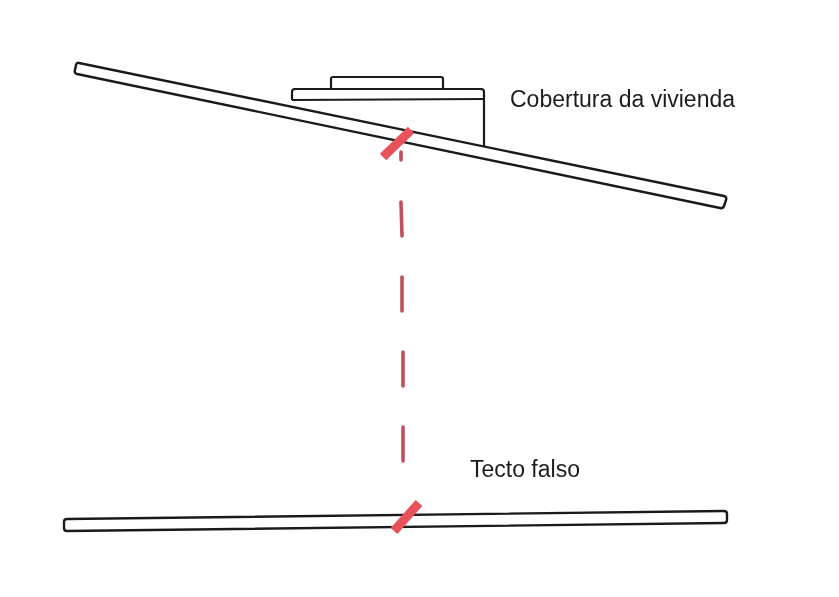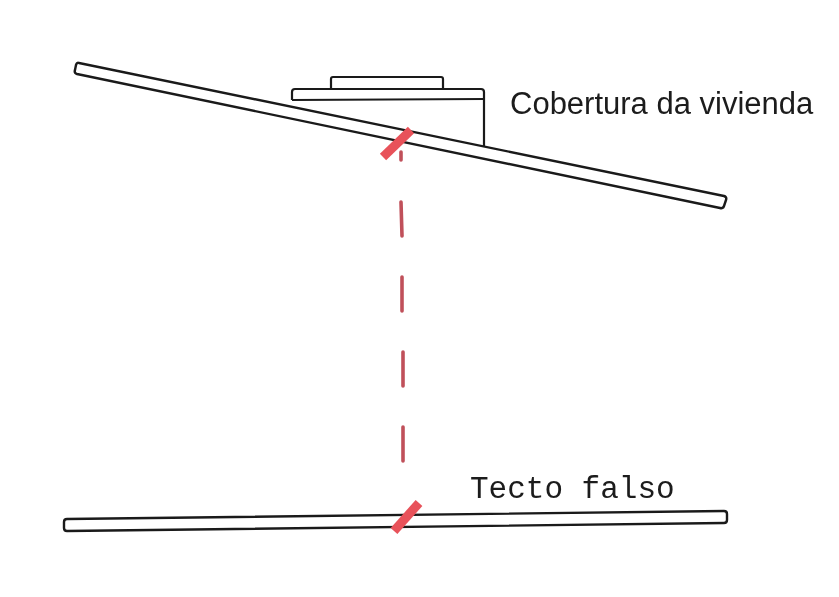--- a/index.html
+++ b/index.html
@@ -1,20 +1,20 @@
 <!DOCTYPE html>
 <html><head>
   <meta charset="utf-8">
   <style>
     html, body { margin: 0; padding: 0; background: #ffffff; }
     body { width: 839px; height: 597px; position: relative; overflow: hidden; font-family: "Liberation Sans", "DejaVu Sans", sans-serif; }
     #canvas { position: absolute; left: 0; top: 0; width: 839px; height: 597px; }
-    .label { position: absolute; color: #1c1c1c; font-size: 31px; white-space: nowrap; font-family: "Liberation Sans", "DejaVu Sans", sans-serif; }
+    .label { position: absolute; color: #1c1c1c; font-size: 23px; white-space: nowrap; font-family: "Liberation Sans", "DejaVu Sans", sans-serif; }
     #label-roof { left: 510px; top: 86px; }
-    #label-ceiling { left: 470px; top: 472px; font-family: Liberation Mono, monospace; }
+    #label-ceiling { left: 470px; top: 456px; }
   </style>
 </head>
 <body>
 
 <svg id="canvas" viewBox="0 0 839 597" xmlns="http://www.w3.org/2000/svg">
 
   <g fill="#ffffff" stroke="#1a1a1a" stroke-width="2.2" stroke-linejoin="round">
 
     <path d="M331 88 L331 79 Q331 77 333 77 L441 77 Q443 77 443 79 L443 88"></path>
 

